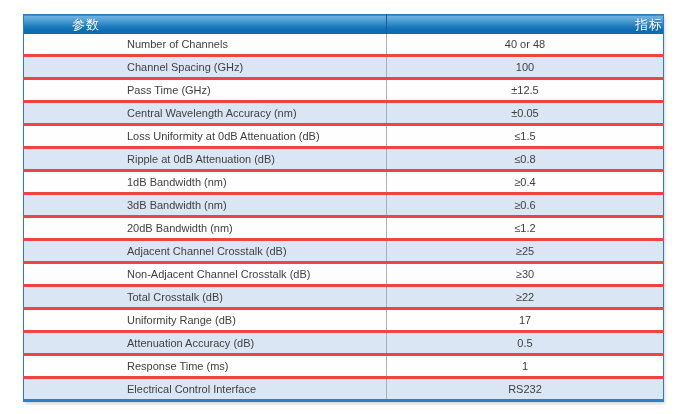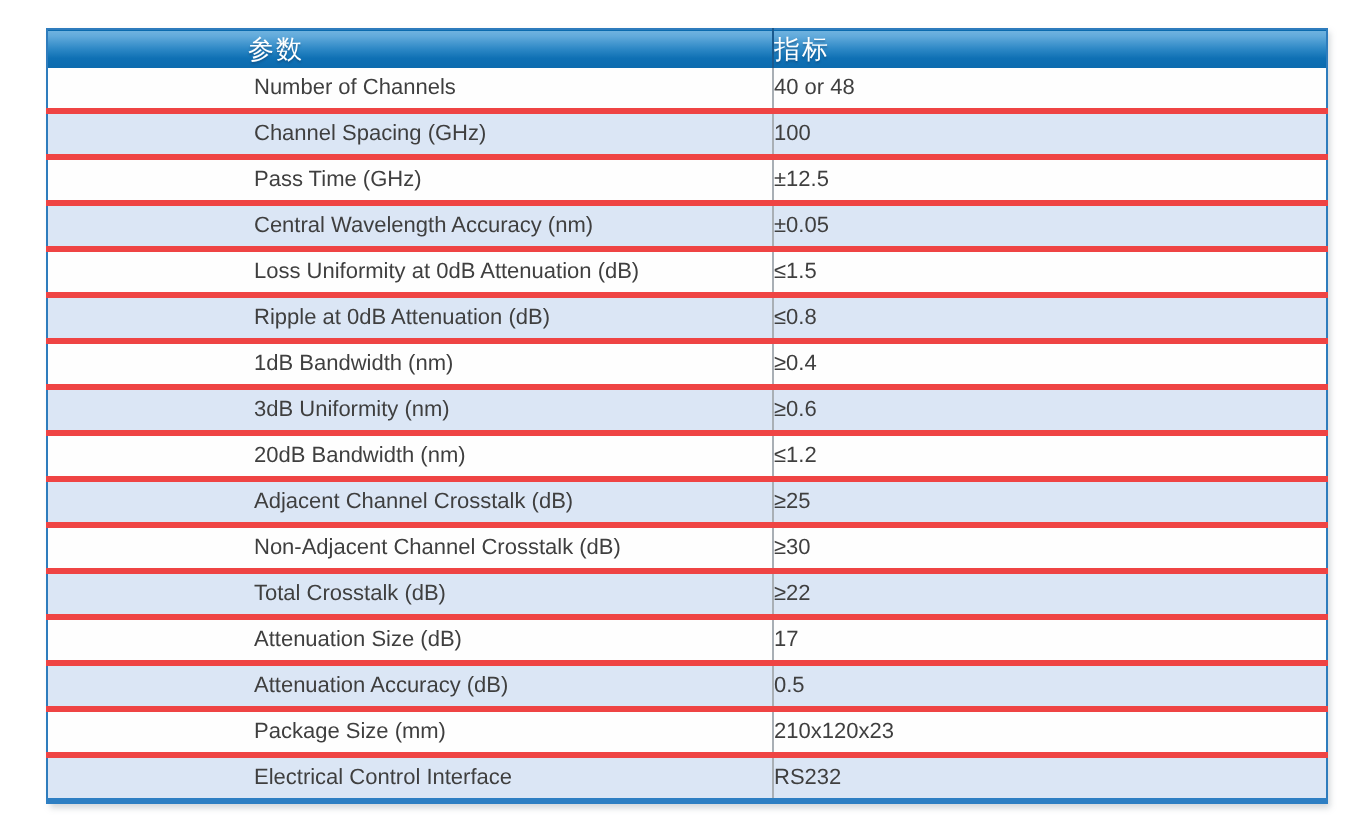--- a/index.html
+++ b/index.html
@@ -39,40 +39,41 @@
       #0c6bae 100%);
     color: #ffffff;
     font-size: 13px;
     font-weight: normal;
     letter-spacing: 1px;
     text-shadow: 0 1px 1px rgba(20, 60, 100, 0.45);
     vertical-align: middle;
   }
   thead th.param-col {
     text-align: left;
-    padding-left: 100px;
+    padding-left: 48px;
   }
   thead th.spec-col {
-    text-align: left;
+    text-align: right;
     border-left: 1px solid #1a5a8e;
   }
   tbody td {
     height: 20px;
     padding: 0;
     font-size: 11px;
     color: #3f3f3f;
     vertical-align: middle;
     line-height: 1;
   }
   tbody td.param-cell {
     text-align: left;
     padding-left: 103px;
     border-right: 1px solid #a9afb5;
   }
   tbody td.value-cell {
+    text-align: center;
   }
   tbody tr {
     background: #fefefe;
   }
   tbody tr:nth-child(even) {
     background: #dbe6f5;
   }
   tbody tr + tr td {
     border-top: 3px solid #ef4444;
   }
@@ -115,50 +116,50 @@
   </tr>
         <tr>
     <td class="param-cell">Ripple at 0dB Attenuation (dB)</td>
     <td class="value-cell">≤0.8</td>
   </tr>
         <tr>
     <td class="param-cell">1dB Bandwidth (nm)</td>
     <td class="value-cell">≥0.4</td>
   </tr>
         <tr>
-    <td class="param-cell">3dB Uniformity (nm)</td>
+    <td class="param-cell">3dB Bandwidth (nm)</td>
     <td class="value-cell">≥0.6</td>
   </tr>
         <tr>
     <td class="param-cell">20dB Bandwidth (nm)</td>
     <td class="value-cell">≤1.2</td>
   </tr>
         <tr>
     <td class="param-cell">Adjacent Channel Crosstalk (dB)</td>
     <td class="value-cell">≥25</td>
   </tr>
         <tr>
     <td class="param-cell">Non-Adjacent Channel Crosstalk (dB)</td>
     <td class="value-cell">≥30</td>
   </tr>
         <tr>
     <td class="param-cell">Total Crosstalk (dB)</td>
     <td class="value-cell">≥22</td>
   </tr>
         <tr>
-    <td class="param-cell">Attenuation Size (dB)</td>
+    <td class="param-cell">Uniformity Range (dB)</td>
     <td class="value-cell">17</td>
   </tr>
         <tr>
     <td class="param-cell">Attenuation Accuracy (dB)</td>
     <td class="value-cell">0.5</td>
   </tr>
         <tr>
-    <td class="param-cell">Package Size (mm)</td>
-    <td class="value-cell">210x120x23</td>
+    <td class="param-cell">Response Time (ms)</td>
+    <td class="value-cell">1</td>
   </tr>
         <tr>
     <td class="param-cell">Electrical Control Interface</td>
     <td class="value-cell">RS232</td>
   </tr>
       </tbody>
   </table>
 </div>
 
 </body></html>

